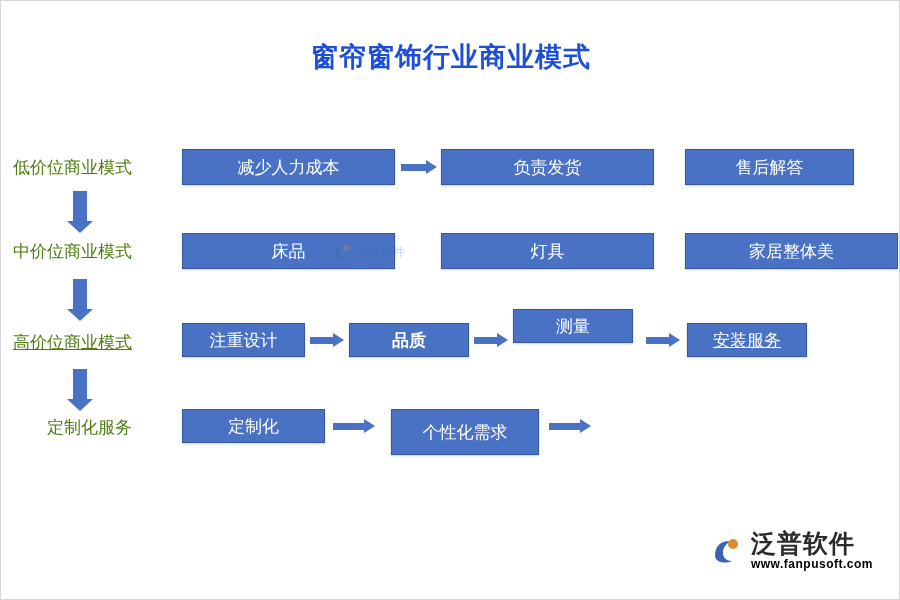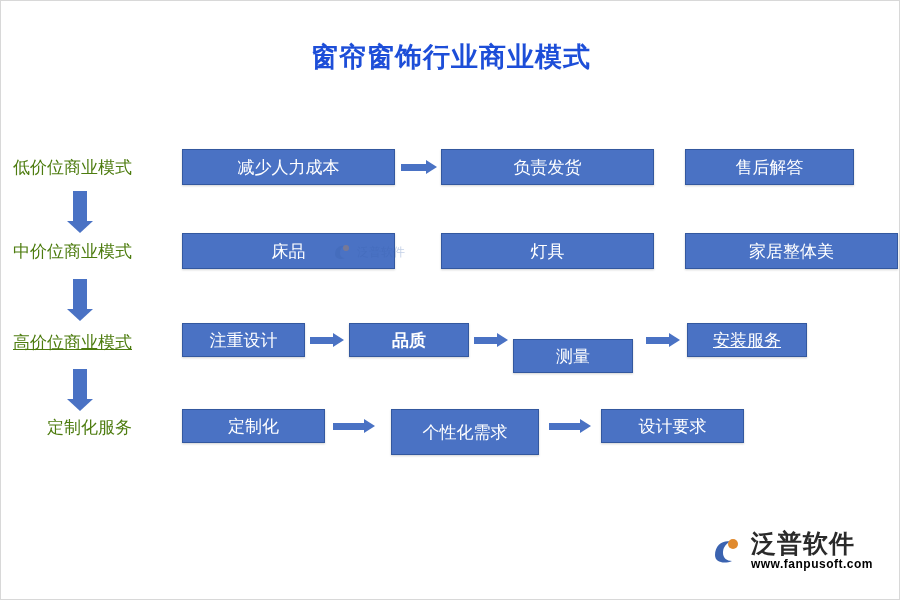--- a/index.html
+++ b/index.html
@@ -197,21 +197,21 @@
     <div class="head"></div>
   </div>
 
   <div class="box" style="left:348px; top:322px; width:120px; height:34px;font-weight:bold;">品质</div>
 
   <div class="h-arrow" style="left:473px; top:332px; width:34px;">
     <div class="shaft" style="width:24px;"></div>
     <div class="head"></div>
   </div>
 
-  <div class="box" style="left:512px; top:338px; width:120px; height:34px;">测量</div>
+  <div class="box" style="left:512px; top:308px; width:120px; height:34px;">测量</div>
 
   <div class="h-arrow" style="left:645px; top:332px; width:34px;">
     <div class="shaft" style="width:24px;"></div>
     <div class="head"></div>
   </div>
 
   <div class="box" style="left:686px; top:322px; width:120px; height:34px;text-decoration:underline;">安装服务</div>
 
   <div class="v-arrow" style="left:66px; top:368px; height:42px;">
     <div class="shaft" style="height:30px;"></div>
@@ -227,21 +227,20 @@
     <div class="head"></div>
   </div>
 
   <div class="box" style="left:390px; top:408px; width:148px; height:46px;">个性化需求</div>
 
   <div class="h-arrow" style="left:548px; top:418px; width:42px;">
     <div class="shaft" style="width:32px;"></div>
     <div class="head"></div>
   </div>
 
-  <div class="box" style="left:600px; top:408px; width:143px; height:34px;">设计要求</div>
 
   <div id="logo">
     <div class="logo-mark">
       <svg width="34" height="34" viewBox="0 0 34 34">
         <path d="M6,21 C6,11 14,6 21,7.5 C16,11 14,14 14,19 C14,24 18,27 23,27 C16,30 6,29 6,21 Z" fill="#3b63b0"></path>
         <circle cx="24" cy="10" r="5" fill="#e08a2e"></circle>
       </svg>
     </div>
     <div class="logo-text">
       <span class="logo-name">泛普软件</span>

